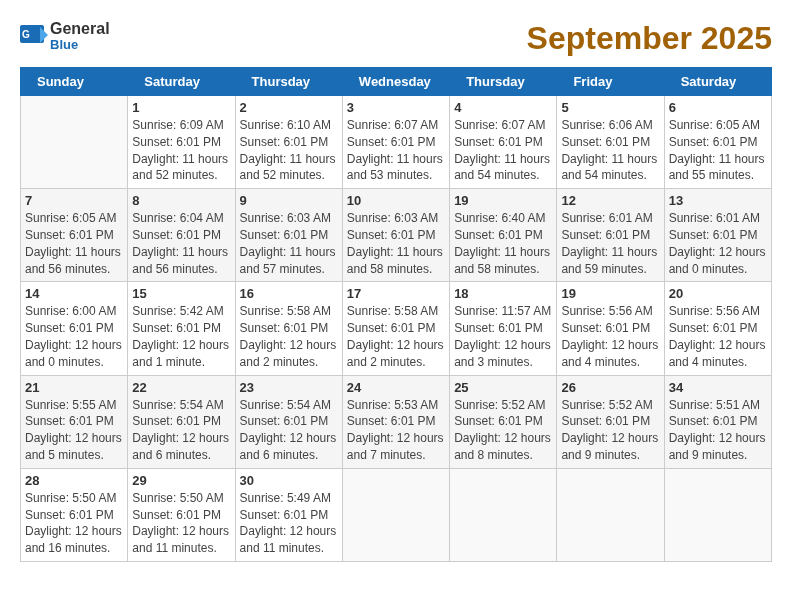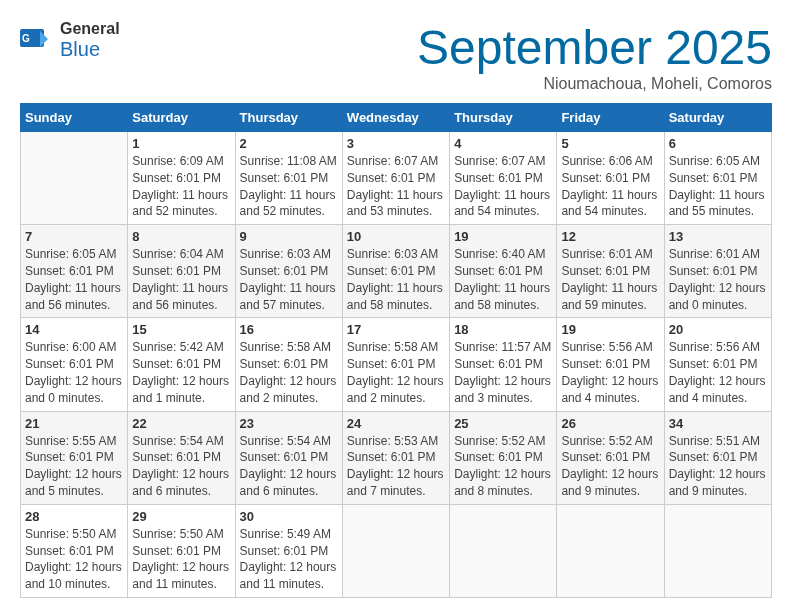--- a/index.html
+++ b/index.html
@@ -18,39 +18,39 @@
     }
     .logo {
       display: flex;
       flex-direction: column;
       align-items: flex-start;
     }
     .title-section {
       text-align: right;
     }
     .calendar-title {
-      font-size: 48px;
-      font-weight: normal;
-      color: #0369a1;
+      font-size: 32px;
+      font-weight: bold;
+      color: #a16207;
     }
     .calendar-subtitle {
       font-size: 16px;
       color: #555;
     }
     .calendar-table {
       width: 100%;
       border-collapse: collapse;
       font-size: 11px;
     }
     .calendar-table thead tr {
       background-color: #1a6db5;
       color: #fff;
     }
     .calendar-table thead th {
-      padding: 6px 4px;
+      padding: 6px 16px;
       text-align: left;
       font-size: 13px;
       font-weight: bold;
       border: 1px solid #1a6db5;
     }
     .calendar-table tbody td {
       border: 1px solid #ccc;
       vertical-align: top;
       padding: 4px;
       width: calc(100% / 7);
@@ -79,29 +79,28 @@
 <body>
 
 <div class="header-section">
   <div class="logo">
     <div style="display:flex;align-items:center;">
       <svg width="28" height="22" viewBox="0 0 28 22">
         <rect x="0" y="0" width="24" height="18" rx="2" fill="#1a6db5"></rect>
         <polygon points="20,2 28,10 20,18" fill="#4da6e8"></polygon>
         <text x="2" y="13" font-size="10" fill="white" font-weight="bold" font-family="Arial">G</text>
       </svg>
-      <div style="display:flex;flex-direction:column;margin-left:12px;">
+      <div style="display:flex;flex-direction:column;margin-left:2px;">
         <span style="font-size:16px;font-weight:bold;color:#333;line-height:1.1;">General</span>
-        <span style="font-size:20px;font-weight:normal;color:#1a6db5;line-height:1.1;">Blue</span>
+        <span style="font-size:13px;font-weight:bold;color:#1a6db5;line-height:1.1;">Blue</span>
       </div>
     </div>
   </div>
   <div class="title-section">
     <div class="calendar-title">September 2025</div>
-    <div class="calendar-subtitle">Nioumachoua, Moheli, Comoros</div>
   </div>
 </div>
 
 <table class="calendar-table">
   <thead>
     <tr>
     <th>Sunday</th>
         <th>Saturday</th>
         <th>Thursday</th>
         <th>Wednesday</th>
@@ -112,21 +111,21 @@
   </thead>
   <tbody id="calendar-body">
   <tr>
         <td class="empty-cell"></td>
         <td>
           <span class="day-number">1</span>
           <div class="day-detail"><span>Sunrise: 6:09 AM</span><br><span>Sunset: 6:01 PM</span><br><span>Daylight: 11 hours</span><br><span>and 52 minutes.</span></div>
         </td>
         <td>
           <span class="day-number">2</span>
-          <div class="day-detail"><span>Sunrise: 11:08 AM</span><br><span>Sunset: 6:01 PM</span><br><span>Daylight: 11 hours</span><br><span>and 52 minutes.</span></div>
+          <div class="day-detail"><span>Sunrise: 6:10 AM</span><br><span>Sunset: 6:01 PM</span><br><span>Daylight: 11 hours</span><br><span>and 52 minutes.</span></div>
         </td>
         <td>
           <span class="day-number">3</span>
           <div class="day-detail"><span>Sunrise: 6:07 AM</span><br><span>Sunset: 6:01 PM</span><br><span>Daylight: 11 hours</span><br><span>and 53 minutes.</span></div>
         </td>
         <td>
           <span class="day-number">4</span>
           <div class="day-detail"><span>Sunrise: 6:07 AM</span><br><span>Sunset: 6:01 PM</span><br><span>Daylight: 11 hours</span><br><span>and 54 minutes.</span></div>
         </td>
         <td>
@@ -224,21 +223,21 @@
           <div class="day-detail"><span>Sunrise: 5:52 AM</span><br><span>Sunset: 6:01 PM</span><br><span>Daylight: 12 hours</span><br><span>and 9 minutes.</span></div>
         </td>
         <td>
           <span class="day-number">34</span>
           <div class="day-detail"><span>Sunrise: 5:51 AM</span><br><span>Sunset: 6:01 PM</span><br><span>Daylight: 12 hours</span><br><span>and 9 minutes.</span></div>
         </td>
       </tr>
       <tr>
         <td>
           <span class="day-number">28</span>
-          <div class="day-detail"><span>Sunrise: 5:50 AM</span><br><span>Sunset: 6:01 PM</span><br><span>Daylight: 12 hours</span><br><span>and 10 minutes.</span></div>
+          <div class="day-detail"><span>Sunrise: 5:50 AM</span><br><span>Sunset: 6:01 PM</span><br><span>Daylight: 12 hours</span><br><span>and 16 minutes.</span></div>
         </td>
         <td>
           <span class="day-number">29</span>
           <div class="day-detail"><span>Sunrise: 5:50 AM</span><br><span>Sunset: 6:01 PM</span><br><span>Daylight: 12 hours</span><br><span>and 11 minutes.</span></div>
         </td>
         <td>
           <span class="day-number">30</span>
           <div class="day-detail"><span>Sunrise: 5:49 AM</span><br><span>Sunset: 6:01 PM</span><br><span>Daylight: 12 hours</span><br><span>and 11 minutes.</span></div>
         </td>
         <td class="empty-cell"></td>

